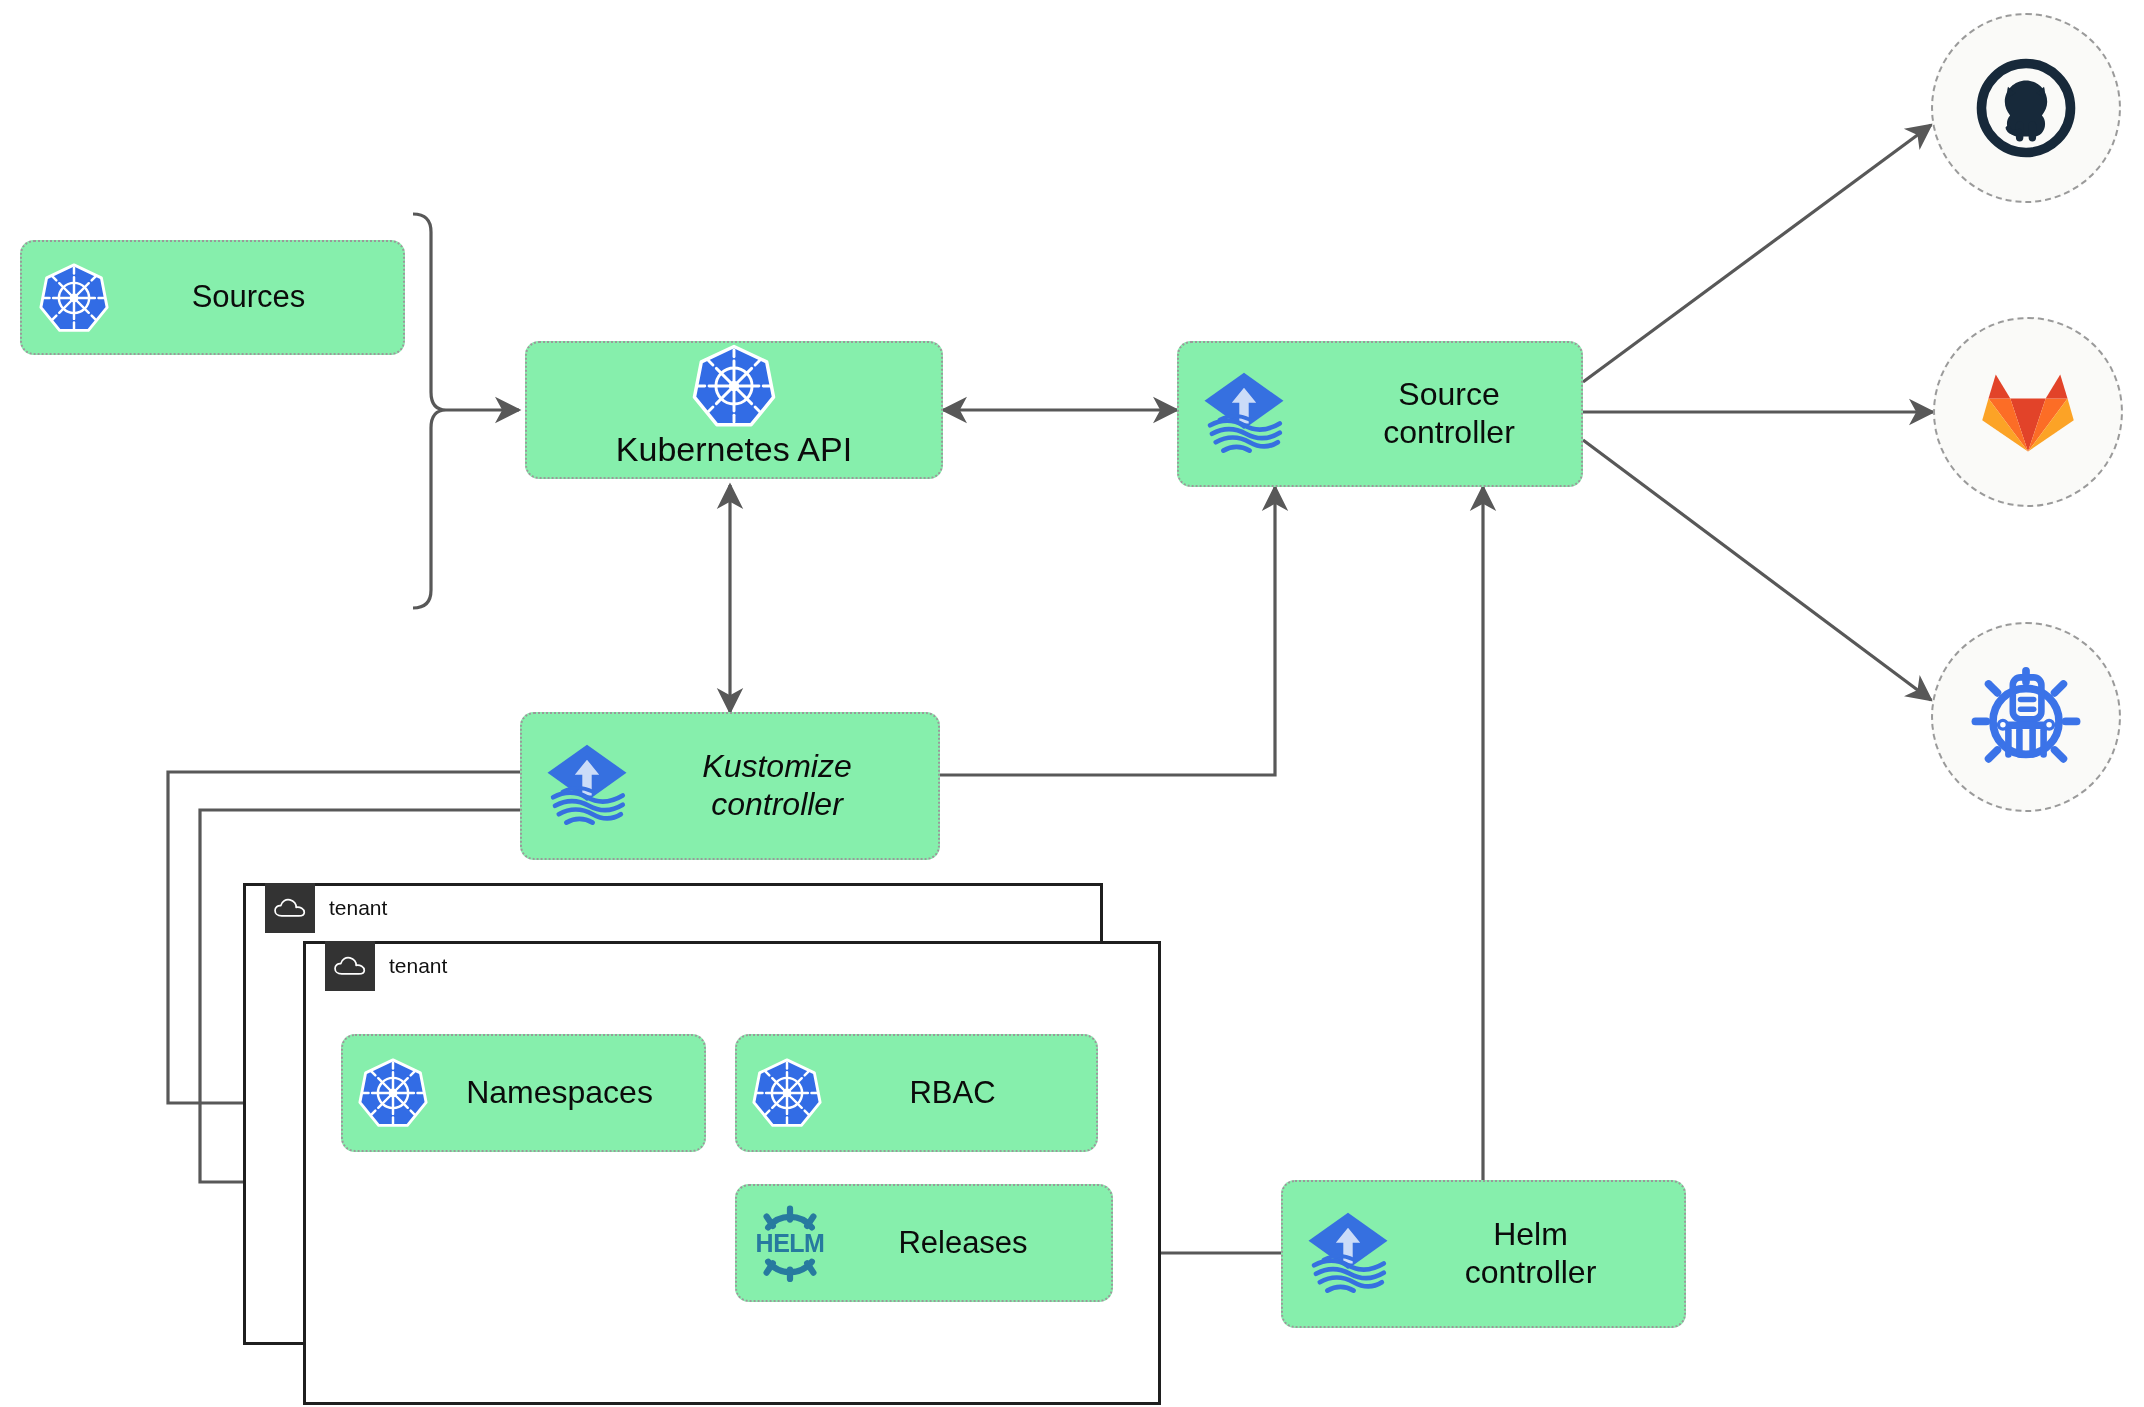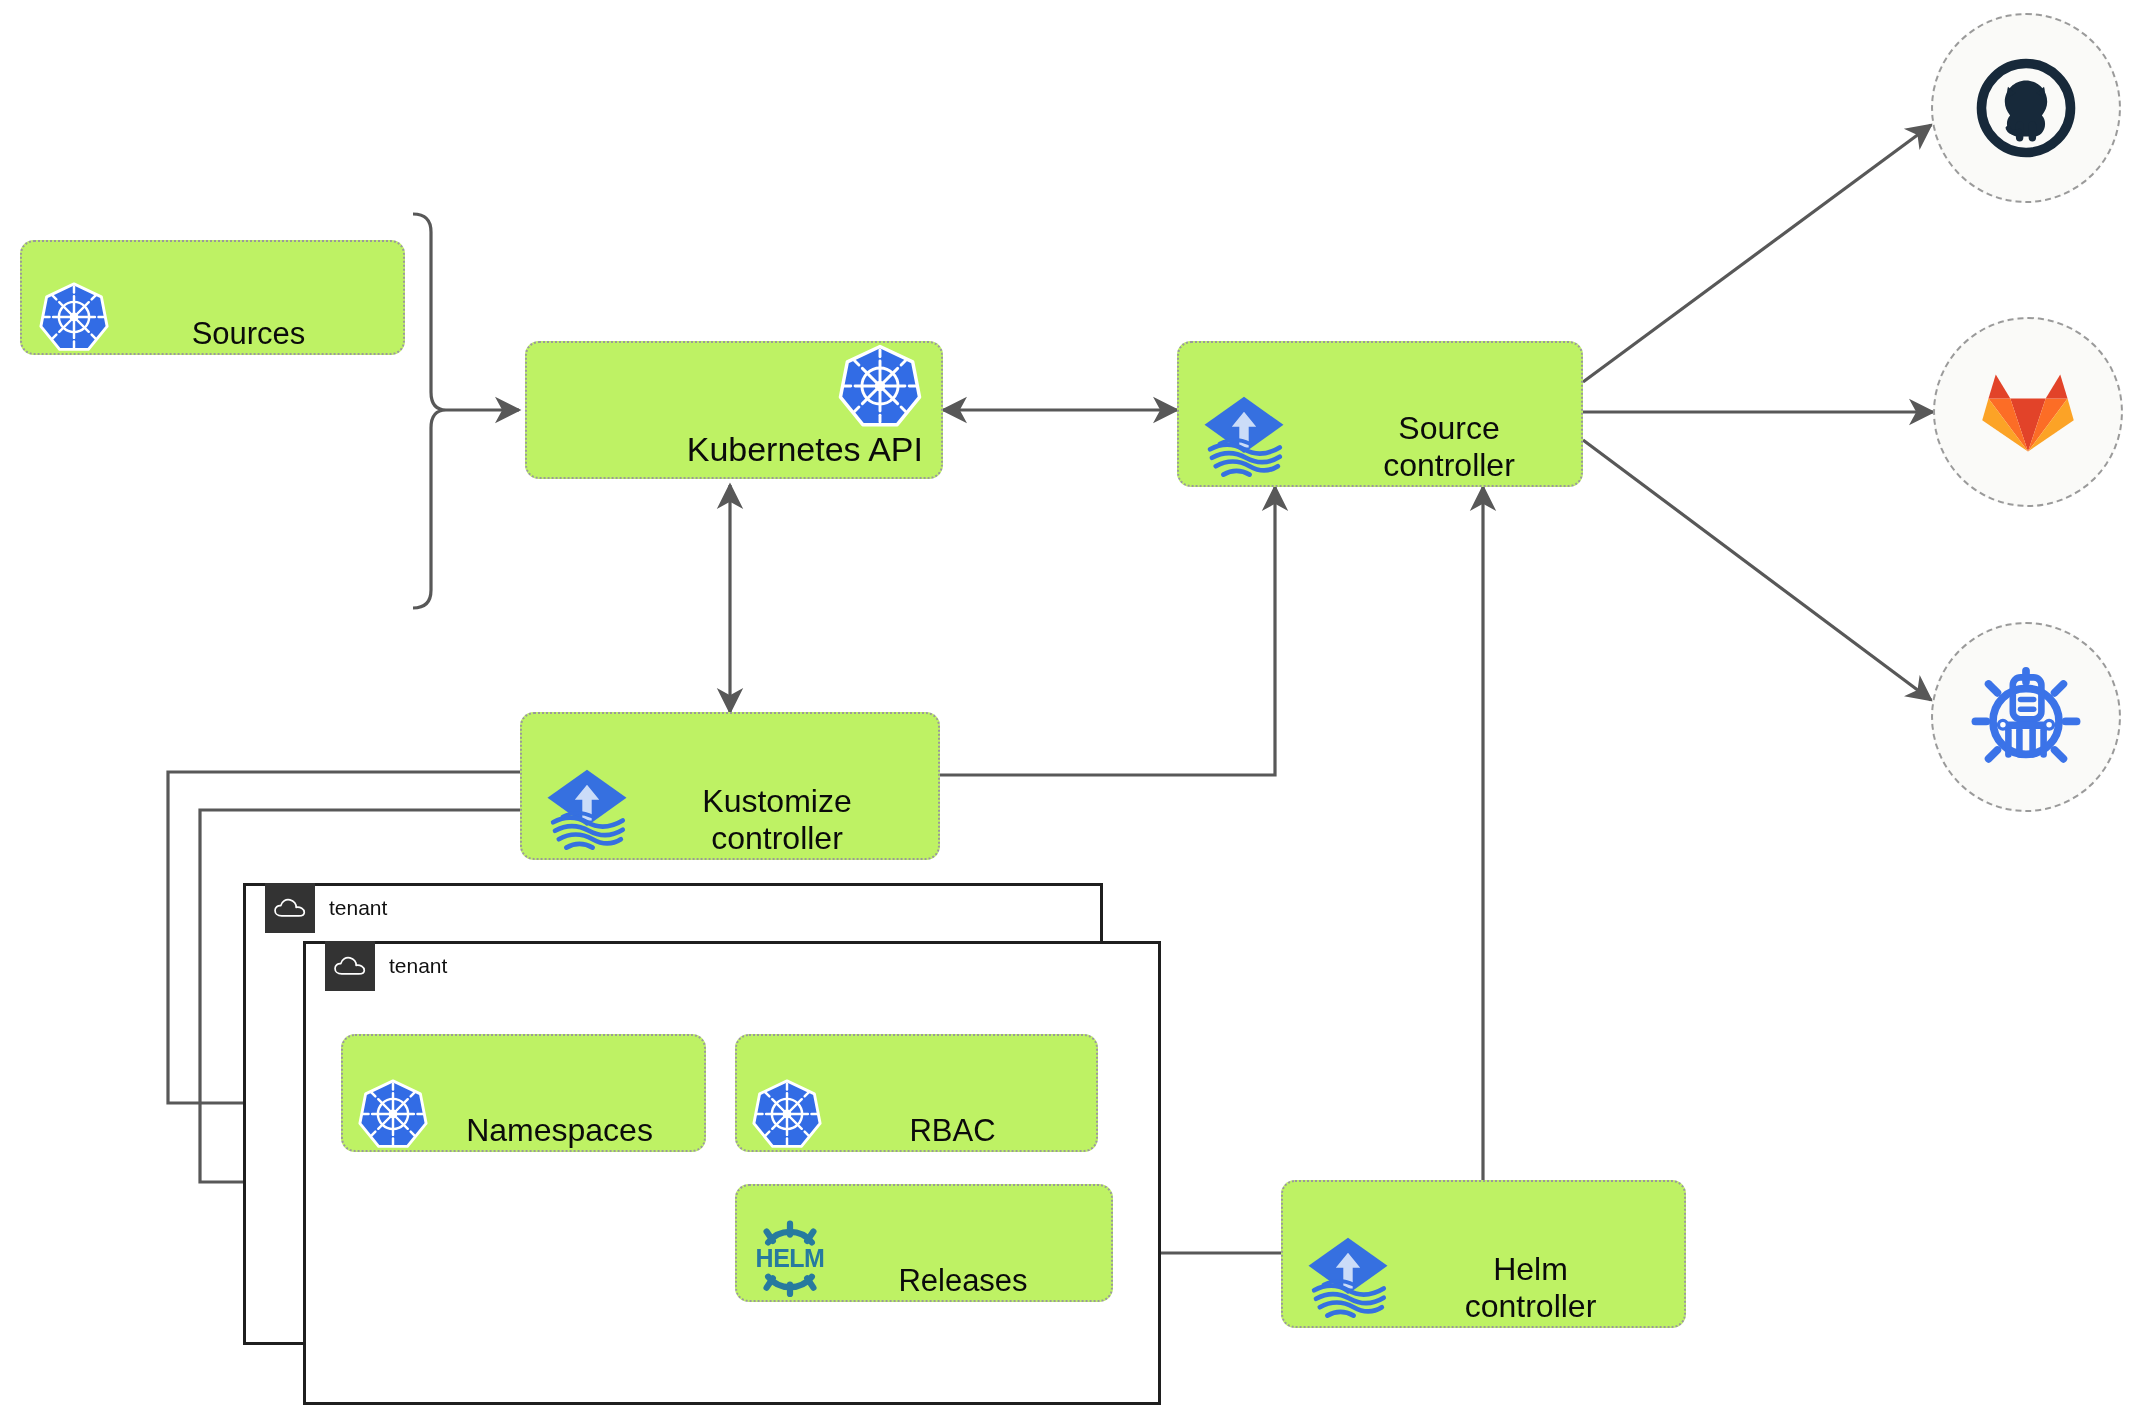--- a/index.html
+++ b/index.html
@@ -20,25 +20,25 @@
     inset: 0;
     width: 2144px;
     height: 1407px;
     pointer-events: none;
     z-index: 1;
   }
 
   
   .node {
     position: absolute;
-    background: #bef264;
+    background: #86efac;
     border: 2.5px dotted #9a9a9a;
     border-radius: 14px;
     display: flex;
-    align-items: flex-end;
+    align-items: center;
     z-index: 3;
   }
   .node .ic {
     flex: 0 0 auto;
     display: flex;
     align-items: center;
     justify-content: center;
   }
   .node .lbl {
     flex: 1 1 auto;
@@ -264,21 +264,21 @@
     <span class="lbl" style="font-size:32px;">Source
 controller</span>
   </div>
 
   <div class="node" style="left:520px; top:712px; width:420px; height:148px; padding:0 18px;">
     <span class="ic" style="width:94px;height:94px;">
       <svg viewBox="0 0 100 100" width="94" height="94">
           <use href="#flux"></use>
         </svg>
     </span>
-    <span class="lbl" style="font-size:32px;">Kustomize
+    <span class="lbl" style="font-size:32px;font-style:italic;">Kustomize
 controller</span>
   </div>
 
   <div class="node" style="left:1281px; top:1180px; width:405px; height:148px; padding:0 18px;">
     <span class="ic" style="width:94px;height:94px;">
       <svg viewBox="0 0 100 100" width="94" height="94">
           <use href="#flux"></use>
         </svg>
     </span>
     <span class="lbl" style="font-size:32px;">Helm

